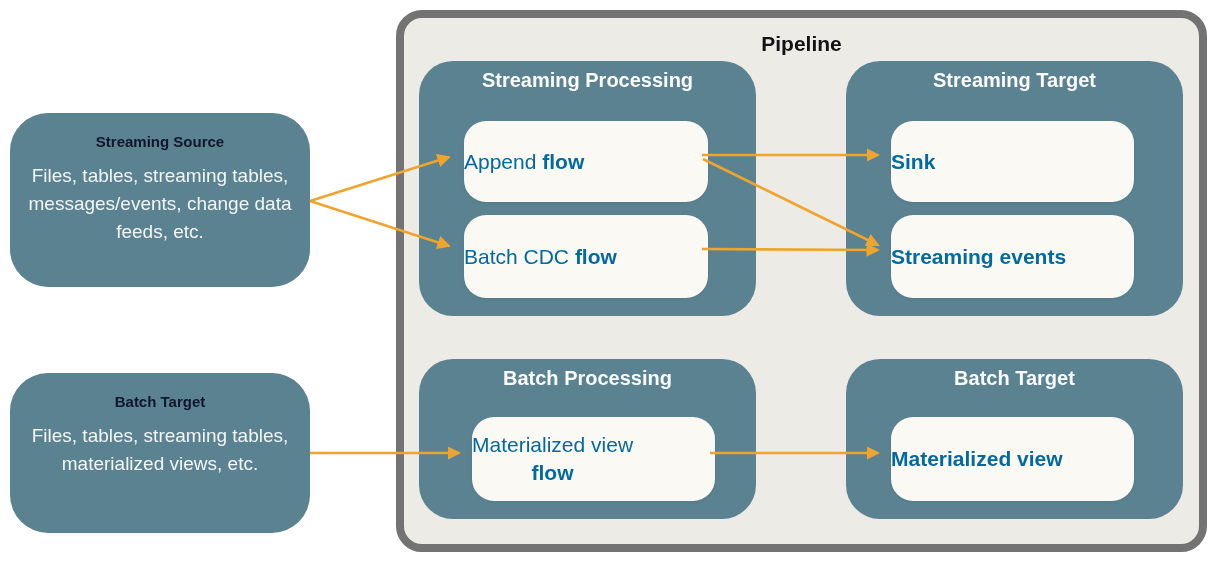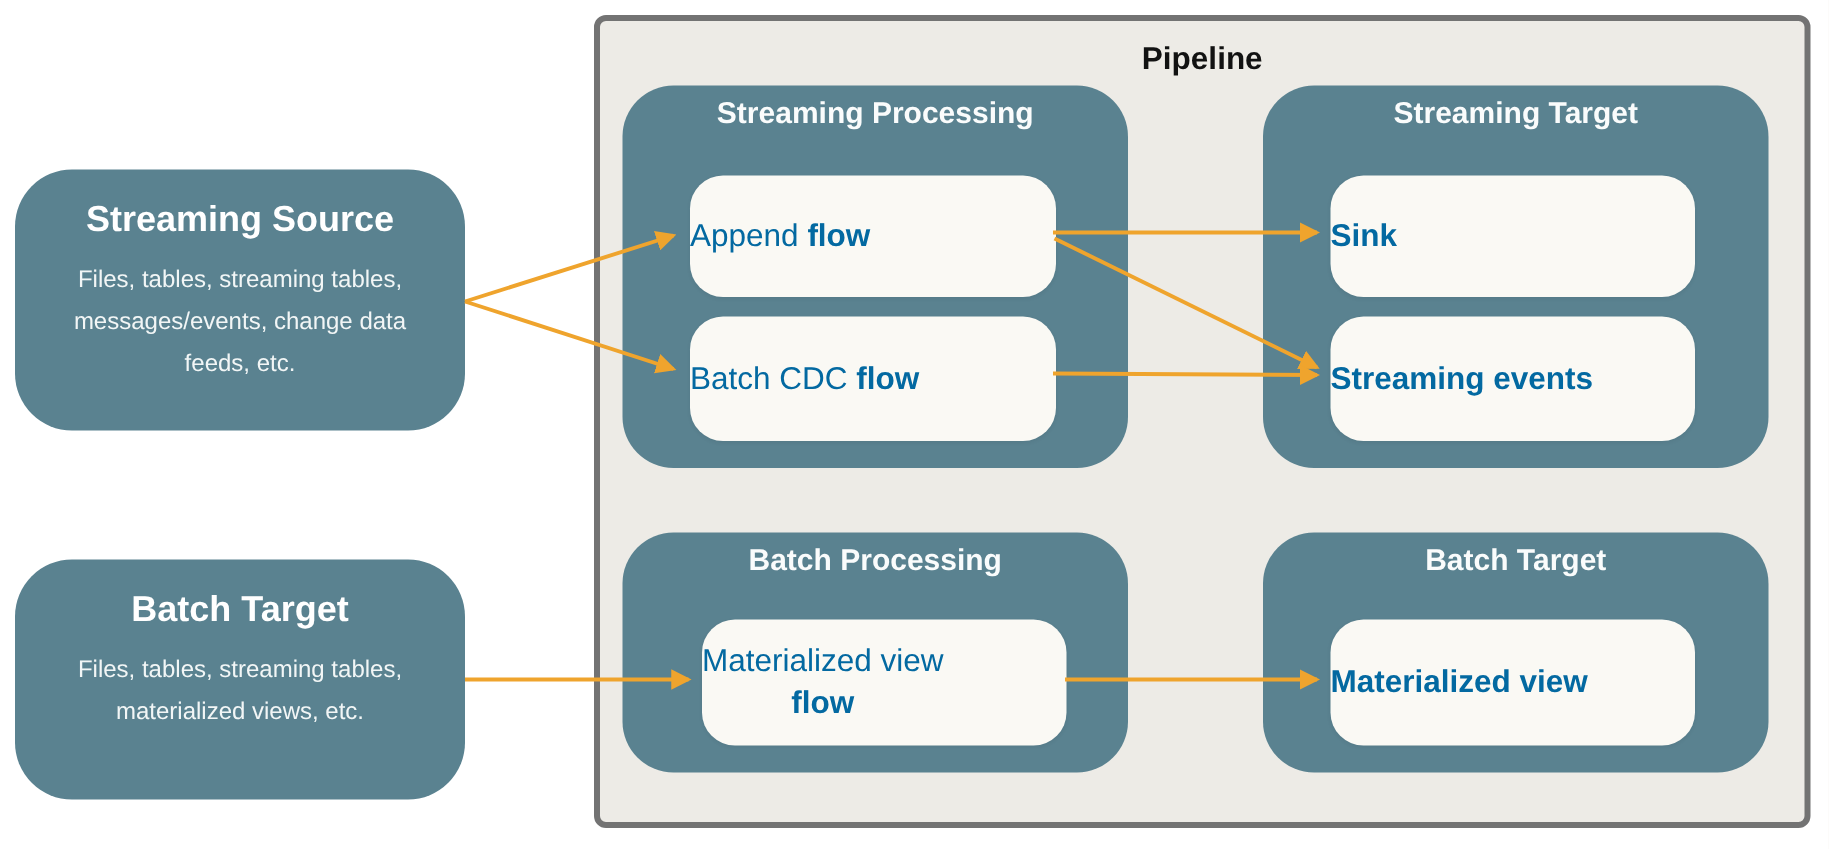--- a/index.html
+++ b/index.html
@@ -18,31 +18,31 @@
   .source {
     position: absolute;
     background: #5A8290;
     border-radius: 38px;
     color: #F2F6F6;
     text-align: center;
     padding: 20px 16px 0 16px;
   }
   #streaming-source { left: 10px; top: 113px; width: 300px; height: 174px; }
   #batch-source     { left: 10px; top: 373px; width: 300px; height: 160px; }
-  .source-title { font-size: 24px; font-weight: bold; color: #ffffff; margin-bottom: 12px; }
-  .source-body  { font-size: 16px; line-height: 28px; }
+  .source-title { font-size: 15px; font-weight: bold; color: #0f172a; margin-bottom: 12px; }
+  .source-body  { font-size: 19px; line-height: 28px; }
 
   
   .pipeline {
     position: absolute;
     left: 396px; top: 10px;
     width: 811px; height: 542px;
     background: #EDEBE6;
-    border: 4px solid #737373;
-    border-radius: 8px;
+    border: 8px solid #737373;
+    border-radius: 26px;
   }
   .pipeline-title {
     text-align: center;
     margin-top: 14px;
     font-size: 21px;
     font-weight: bold;
     color: #121212;
   }
 
   

